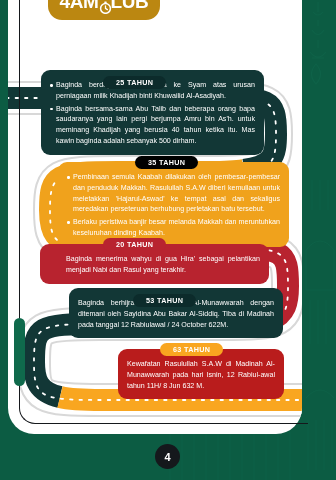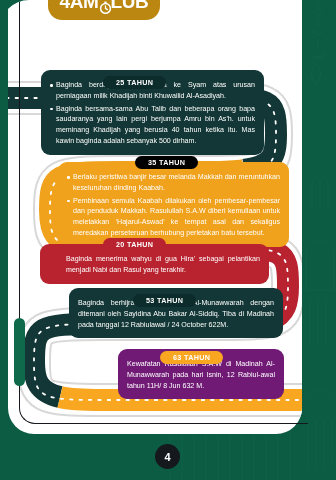--- a/index.html
+++ b/index.html
@@ -11,21 +11,20 @@
     font-family: "Liberation Sans", sans-serif;
     background: #0c5c43;
   }
 
   .page {
     position: relative;
     width: 336px;
     height: 480px;
     background: #0c5c43;
     overflow: hidden;
-    border-radius: 29px;
   }
 
   
   .ornament-layer {
     position: absolute;
     inset: 0;
     opacity: 0.30;
     pointer-events: none;
   }
 
@@ -173,22 +172,22 @@
   
   .theme-dark .badge { background: #0c2b2b; margin-top: 12px; }
   .theme-dark .card  { background: #123736; }
   
   .theme-amber .badge { background: #000000; }
   .theme-amber .card  { background: #f0a21c; }
   
   .theme-crimson .badge { background: #b8232f; }
   .theme-crimson .card  { background: #b8232f; padding-left: 26px; }
   
-  .theme-orange .badge { background: #f9a620; margin-top: 8px; }
-  .theme-orange .card  { background: #701a75; }
+  .theme-orange .badge { background: #f9a620; }
+  .theme-orange .card  { background: #b91c1c; }
 </style>
 </head>
 <body>
 
 <div class="page">
 
   <svg class="ornament-layer" width="336" height="480" viewBox="0 0 336 480">
     <g stroke="#147054" stroke-width="1.1" fill="none">
       <path d="M318 2 v10 M313 12 q5 6 10 0 M318 20 v6 M312 30 q6 9 12 0 q-6 9 -12 0 Z M318 40 v8 M310 52 q8 10 16 0 M312 58 h12"></path>
       <path d="M316 64 q-9 10 0 20 q9 -10 0 -20 Z"></path>
@@ -259,22 +258,22 @@
         <div class="badge" style="left:62px;">25 TAHUN</div>
         <div class="card light" style="left:0; width:223px;">
           <p class="bulleted">Baginda berdagang kali kedua ke Syam atas urusan perniagaan milik Khadijah binti Khuwailid Al-Asadiyah.</p>
           <p class="bulleted">Baginda bersama-sama Abu Talib dan beberapa orang bapa saudaranya yang lain pergi berjumpa Amru bin As'h. untuk meminang Khadijah yang berusia 40 tahun ketika itu. Mas kawin baginda adalah sebanyak 500 dirham.</p>
         </div>
       </div>
 
       <div class="entry theme-amber" style="left:50px; top:170px; width:231px;">
         <div class="badge" style="left:77px;">35 TAHUN</div>
         <div class="card light" style="left:0; width:231px;">
+          <p class="bulleted">Pembinaan semula Kaabah dilakukan oleh pembesar-pembesar dan penduduk Makkah. Rasulullah S.A.W diberi kemuliaan untuk meletakkan 'Hajarul-Aswad' ke tempat asal dan sekaligus meredakan perseteruan berhubung perletakan batu tersebut.</p>
           <p class="bulleted">Berlaku peristiwa banjir besar melanda Makkah dan meruntuhkan keseluruhan dinding Kaabah.</p>
-          <p class="bulleted">Pembinaan semula Kaabah dilakukan oleh pembesar-pembesar dan penduduk Makkah. Rasulullah S.A.W diberi kemuliaan untuk meletakkan 'Hajarul-Aswad' ke tempat asal dan sekaligus meredakan perseteruan berhubung perletakan batu tersebut.</p>
         </div>
       </div>
 
       <div class="entry theme-crimson" style="left:32px; top:252px; width:229px;">
         <div class="badge" style="left:63px;">20 TAHUN</div>
         <div class="card" style="left:0; width:229px;">
           <p>Baginda menerima wahyu di gua Hira' sebagai pelantikan menjadi Nabi dan Rasul yang terakhir.</p>
         </div>
       </div>
 

